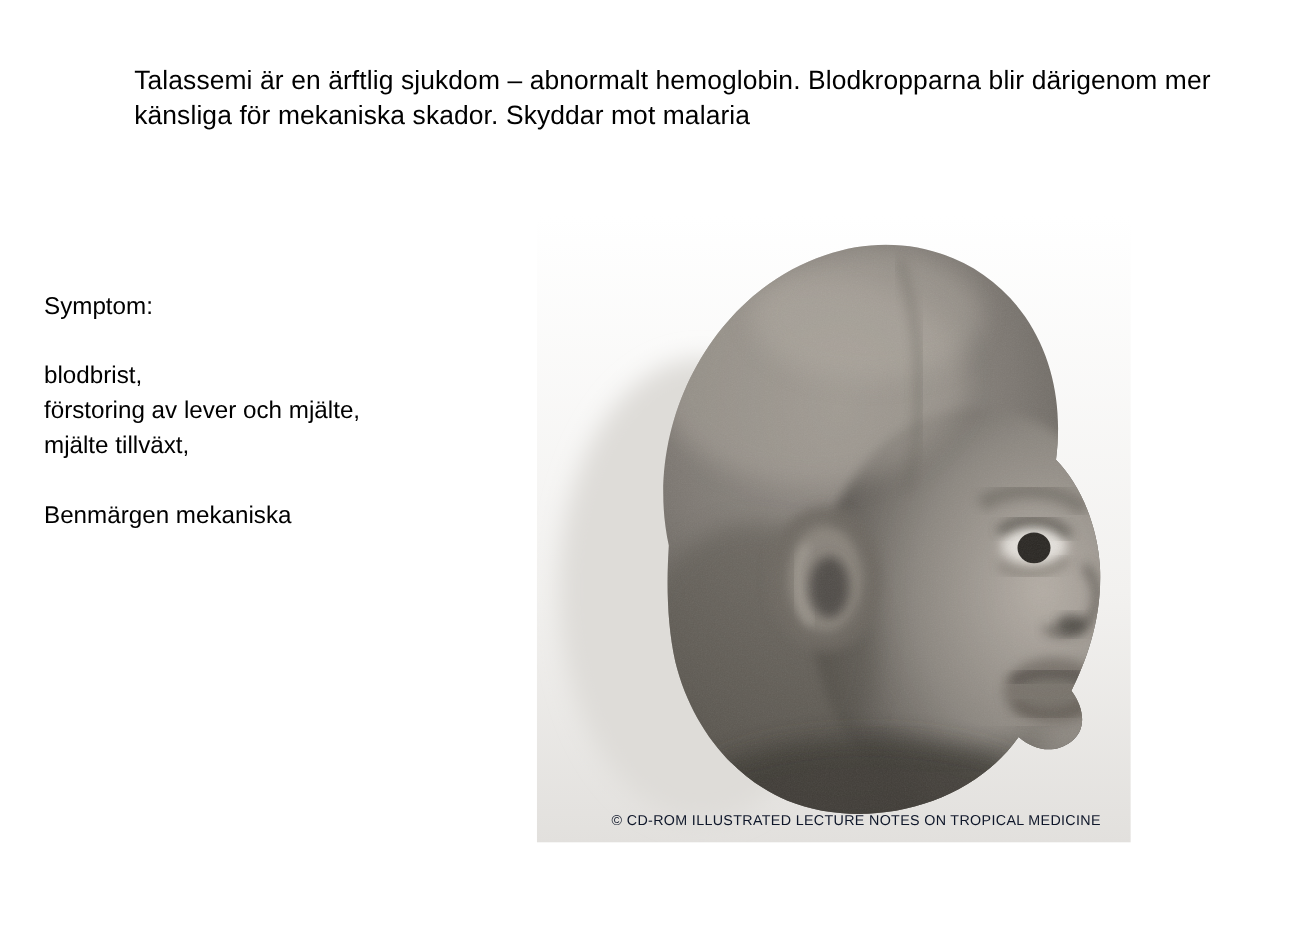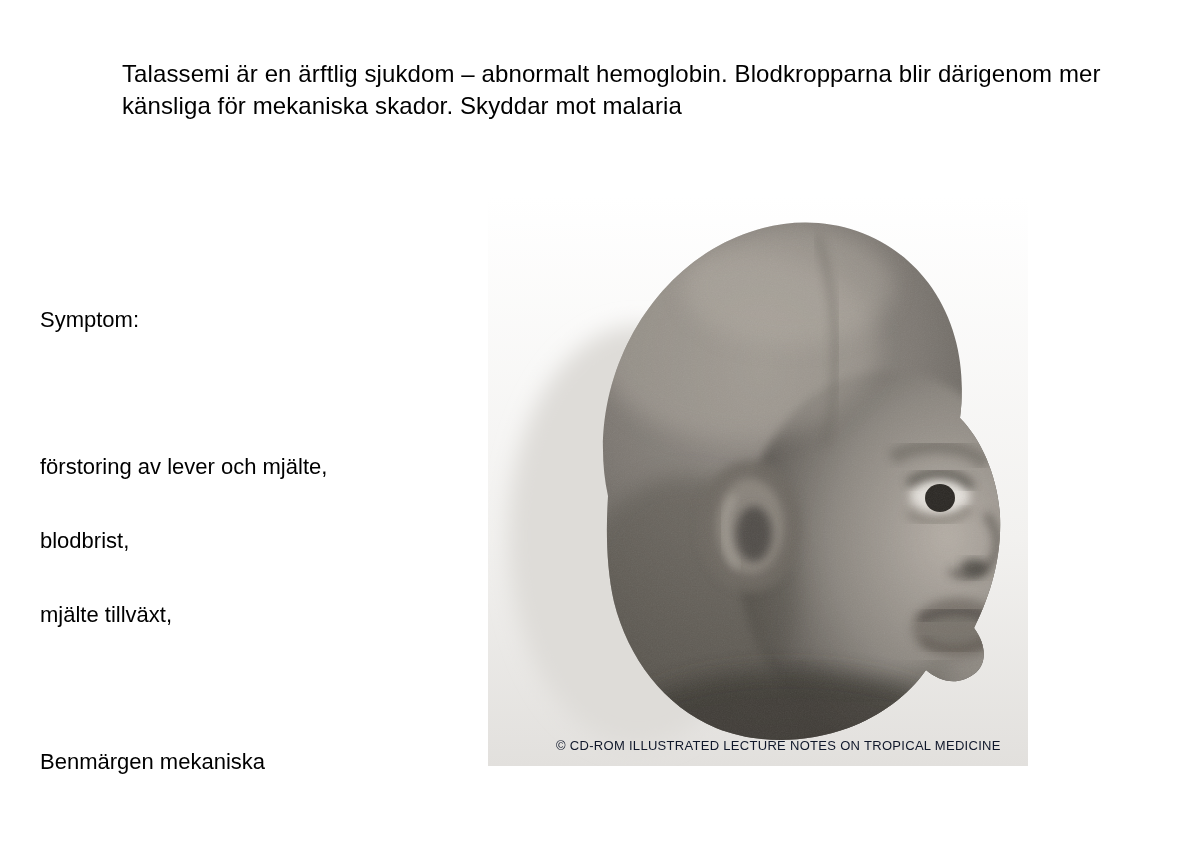--- a/index.html
+++ b/index.html
@@ -31,21 +31,20 @@
     position: absolute;
     left: 40px;
     top: 262px;
     width: 430px;
     font-size: 22px;
     line-height: 1.45;
   }
   .body-text .line {
     white-space: pre;
     min-height: 31px;
-    margin-top: 42px;
   }
   .body-text .blank {
     height: 31px;
   }
 
   
   .photo {
     position: absolute;
     left: 488px;
     top: 196px;
@@ -71,22 +70,22 @@
 </head>
 <body>
 
 <div class="slide">
 
   <div class="title">Talassemi är en ärftlig sjukdom – abnormalt hemoglobin. Blodkropparna blir därigenom mer känsliga för mekaniska skador. Skyddar mot malaria</div>
 
   <div class="body-text">
     <div class="line">Symptom:</div>
     <div class="line blank"></div>
+    <div class="line">blodbrist,</div>
     <div class="line">förstoring av lever och mjälte,</div>
-    <div class="line">blodbrist,</div>
     <div class="line">mjälte tillväxt,</div>
     <div class="line blank"></div>
     <div class="line">Benmärgen mekaniska</div>
   </div>
 
   <div class="photo">
     <svg width="540" height="570" viewBox="0 0 540 570" xmlns="http://www.w3.org/2000/svg" aria-hidden="true">
       <defs>
         <radialGradient id="skullGrad" cx="42%" cy="30%" r="78%">
           <stop offset="0%" stop-color="#9a948d"></stop>

